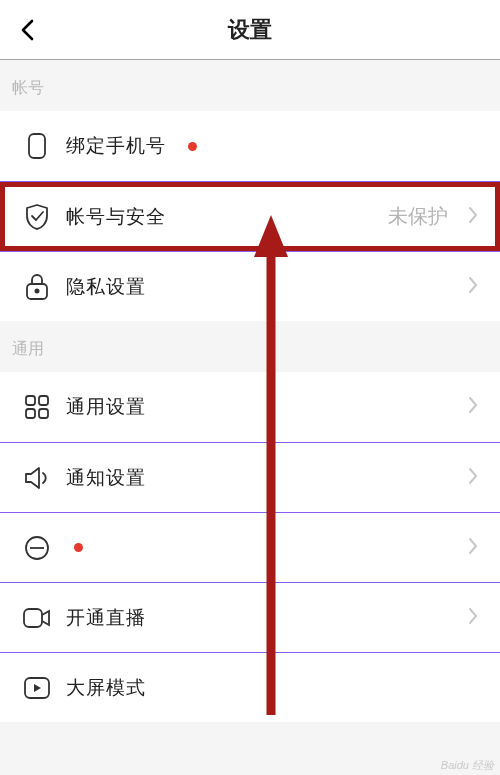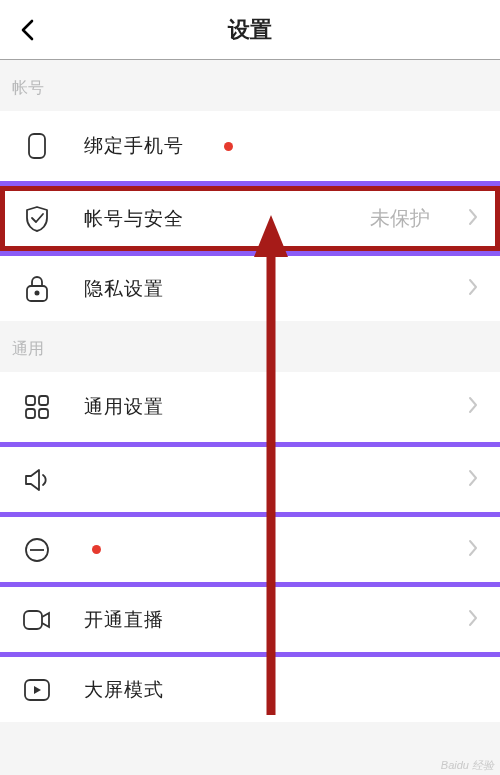--- a/index.html
+++ b/index.html
@@ -42,25 +42,25 @@
       font-size: 16px;
       color: #b8b9ba;
       background: #f5f5f5;
     }
     .row {
       background: #fff;
       min-height: 70px;
       display: flex;
       align-items: center;
       padding: 0 22px;
-      gap: 32px;
+      gap: 14px;
       cursor: pointer;
       position: relative;
     }
-    .row + .row { border-top: 5px solid #8b5cf6; }
+    .row + .row { border-top: 1px solid #8b5cf6; }
     .row-icon {
       width: 30px;
       height: 30px;
       flex: 0 0 30px;
       display: flex;
       align-items: center;
       justify-content: center;
       color: #333;
     }
     .row-label {
@@ -187,20 +187,21 @@
   </span>
 </div>
 
 <div class="row">
   <span class="row-icon">
     <svg width="28" height="26" viewBox="0 0 28 26" fill="none" stroke="#333" stroke-width="1.8" stroke-linejoin="round">
         <path d="M3 9 H8 L16 3 V23 L8 17 H3 Z"></path>
         <path d="M20 8 a6 6 0 0 1 0 10" stroke-linecap="round"></path>
       </svg>
   </span>
+  <span class="row-label">通知设置</span>
   <span class="row-spacer"></span>
   <span class="chev">
     <svg width="10" height="18" viewBox="0 0 10 18" fill="none" stroke="#c8c8c8" stroke-width="2" stroke-linecap="round" stroke-linejoin="round">
         <polyline points="2,2 8,9 2,16"></polyline>
       </svg>
   </span>
 </div>
 
 <div class="row">
   <span class="row-icon">

